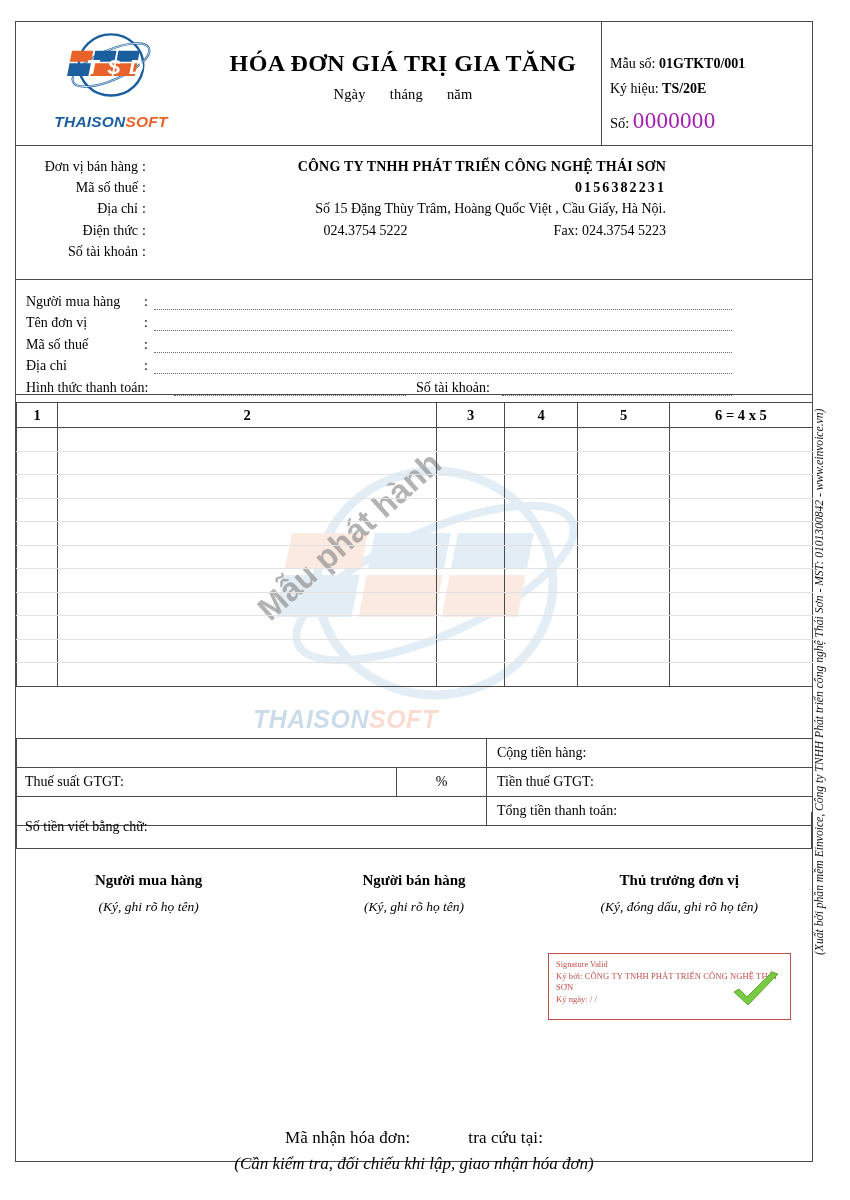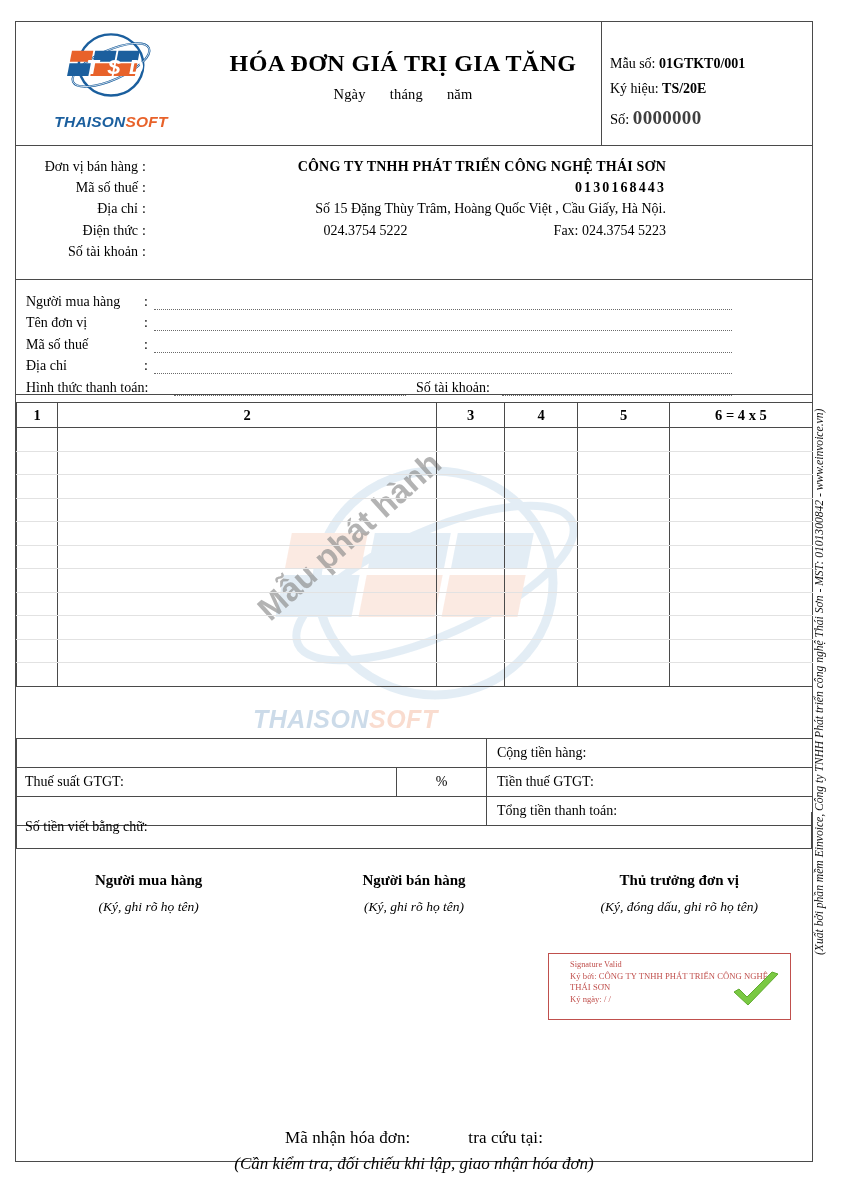--- a/index.html
+++ b/index.html
@@ -125,21 +125,21 @@
 
   .meta-box {
     width: 212px;
     padding-top: 30px;
     padding-left: 10px;
     font-size: 14px;
     line-height: 1.75;
   }
   .meta-box .lbl { font-weight: 400; }
   .meta-box .val { font-weight: 700; }
-  .meta-num { font-size: 19px; color: #404040; font-weight: 700; letter-spacing: .3px; }
+  .meta-num { font-size: 23px; color: #a21caf; font-weight: 400; letter-spacing: .3px; }
   .meta-num-lbl { font-size: 14.5px; }
 
   
   .head-divider {
     position: absolute;
     left: 601px; top: 22px;
     width: 1.2px; height: 123px;
     background: #4a4a4a;
     z-index: 6;
   }
@@ -268,21 +268,21 @@
   .sign-title { font-size: 15px; font-weight: 700; }
   .sign-sub { font-size: 13.5px; font-style: italic; margin-top: 10px; }
 
   
   .stamp {
     position: absolute;
     left: 548px; top: 953px;
     width: 243px; height: 67px;
     border: 1.1px solid #c0504d;
     background: #ffffff;
-    padding: 5px 6px 0 21px;
+    padding: 5px 6px 0 7px;
     font-family: "Liberation Serif", serif;
     color: #c0504d;
     font-size: 8.6px;
     line-height: 11.6px;
     overflow: hidden;
   }
   .stamp-valid { font-size: 8.4px; }
   .stamp-by { letter-spacing: .05px; }
   .stamp-check {
     position: absolute;
@@ -404,21 +404,21 @@
 
     <div class="seller">
       <div class="row">
         <div class="k">Đơn vị bán hàng</div>
         <div class="c">:</div>
         <div class="v v-strong">CÔNG TY TNHH PHÁT TRIỂN CÔNG NGHỆ THÁI SƠN</div>
       </div>
       <div class="row">
         <div class="k">Mã số thuế</div>
         <div class="c">:</div>
-        <div class="v v-mst">0130168443</div>
+        <div class="v v-mst">0156382231</div>
       </div>
       <div class="row">
         <div class="k">Địa chỉ</div>
         <div class="c">:</div>
         <div class="v">Số 15 Đặng Thùy Trâm, Hoàng Quốc Việt , Cầu Giấy, Hà Nội.</div>
       </div>
       <div class="row">
         <div class="k">Điện thức</div>
         <div class="c">:</div>
         <div class="v">

